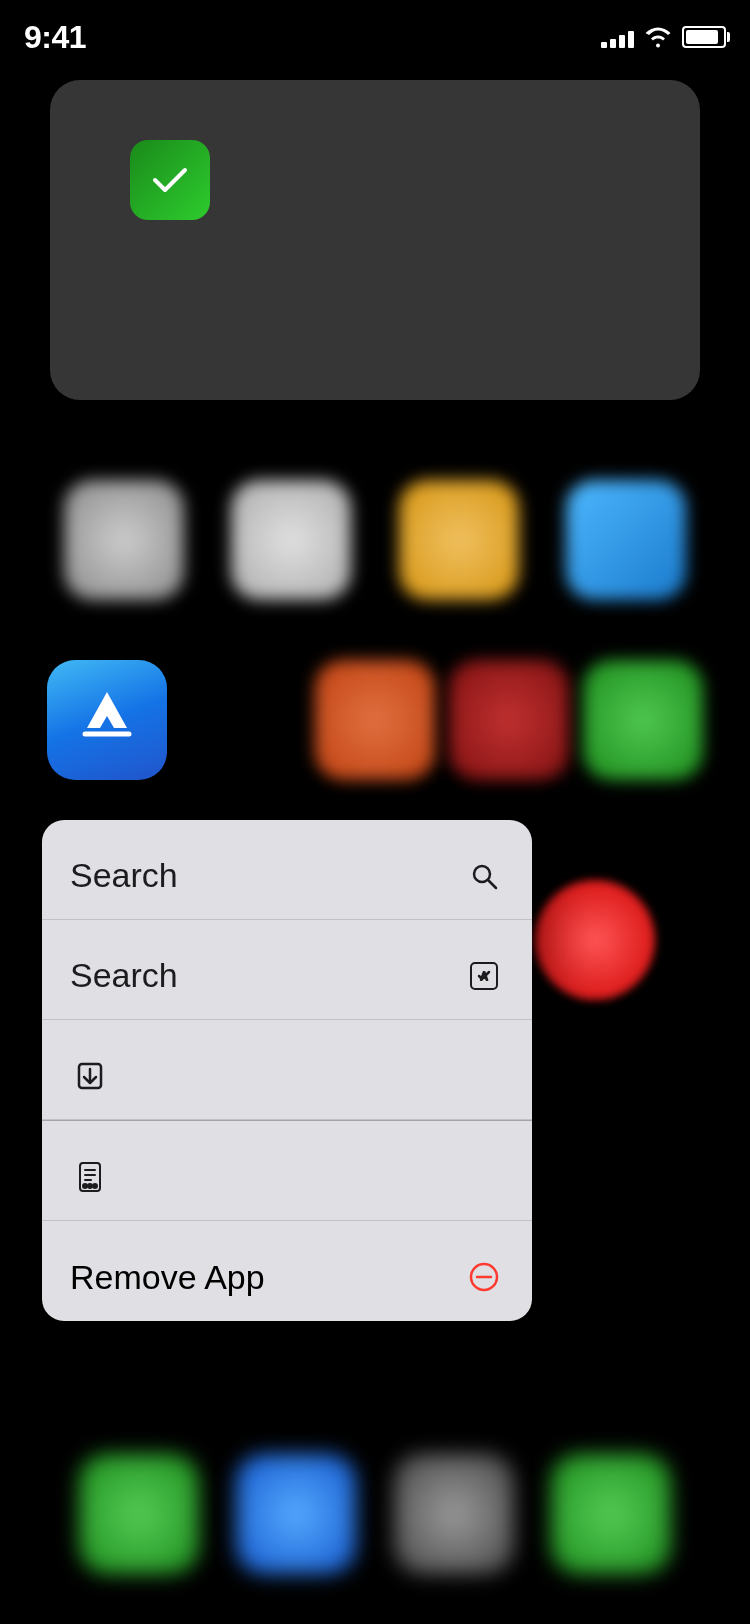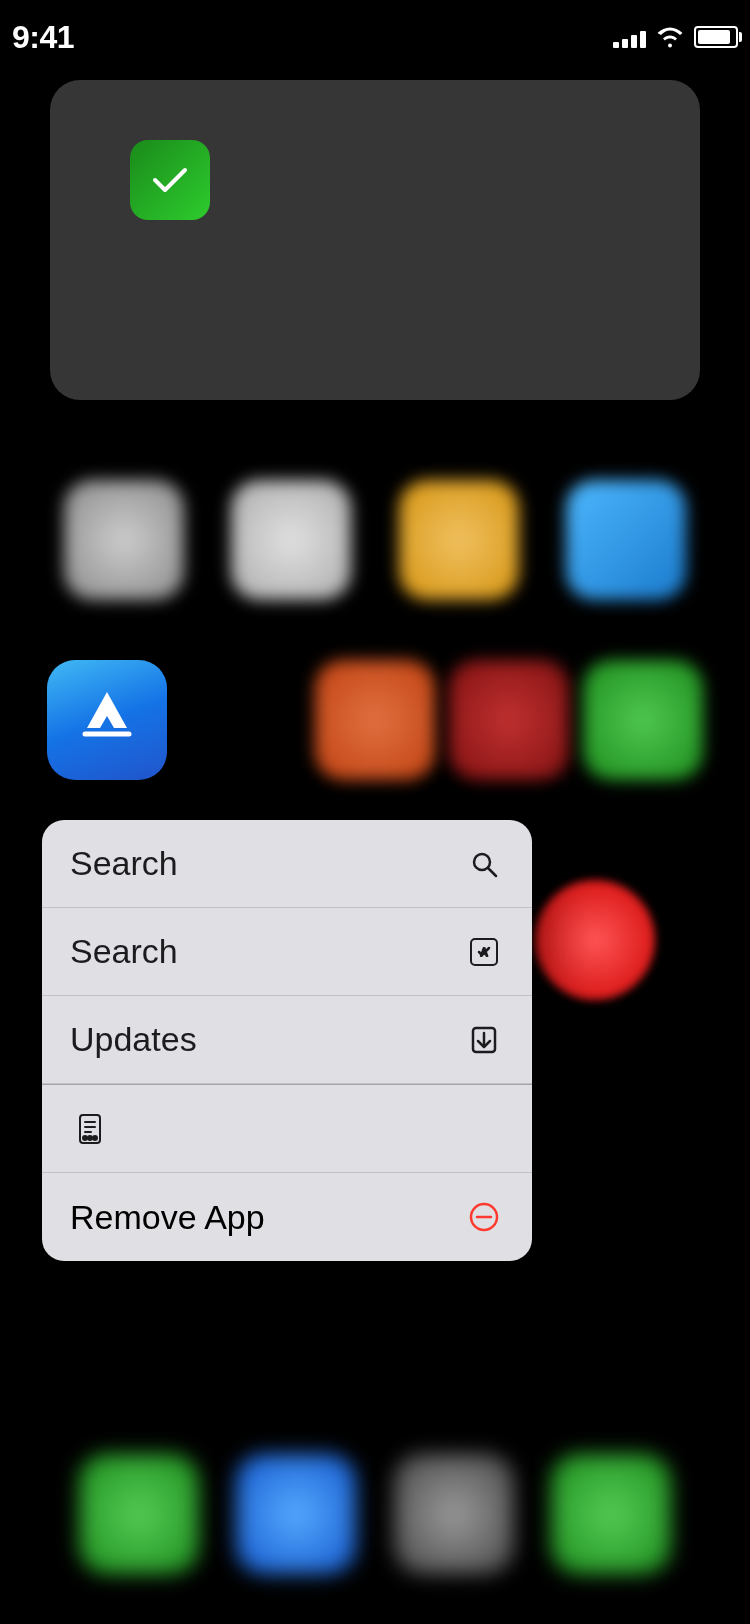--- a/index.html
+++ b/index.html
@@ -17,21 +17,21 @@
     
     .status-bar {
       position: absolute;
       top: 0;
       left: 0;
       right: 0;
       height: 60px;
       display: flex;
       align-items: center;
       justify-content: space-between;
-      padding: 14px 12px 0;
+      padding: 14px 24px 0;
       z-index: 100;
     }
 
     .status-time {
       color: #fff;
       font-size: 32px;
       font-weight: 700;
       letter-spacing: -0.5px;
     }
 
@@ -181,20 +181,21 @@
     }
 
     .menu-item {
       display: flex;
       align-items: center;
       justify-content: space-between;
       padding: 12px 28px;
       height: 88px;
       border-bottom: 1px solid rgba(60, 60, 67, 0.18);
       cursor: pointer;
+      margin-top: 12px;
     }
 
     .menu-item:last-child {
       border-bottom: none;
     }
 
     .menu-item-label {
       font-size: 34px;
       font-weight: 400;
       color: #1c1c1e;
@@ -312,21 +313,20 @@
     <div class="menu-icon">
       <svg width="32" height="32" viewBox="0 0 32 32" fill="none" stroke="#1c1c1e" stroke-width="2" stroke-linecap="round" stroke-linejoin="round">
         <rect x="3" y="3" width="26" height="26" rx="4"></rect>
         <path d="M11 16 L14 19 L21 12" stroke="#1c1c1e" stroke-width="2.5"></path>
         <text x="16" y="20" font-size="10" text-anchor="middle" fill="#1c1c1e" font-family="Arial">A</text>
       </svg>
     </div>
   </div>
 
   <div class="menu-item">
-    <span class="menu-item-label">Updates</span>
     <div class="menu-icon">
       <svg width="30" height="32" viewBox="0 0 30 32" fill="none" stroke="#1c1c1e" stroke-width="2.5" stroke-linecap="round" stroke-linejoin="round">
         <rect x="4" y="4" width="22" height="24" rx="3" fill="none"></rect>
         <line x1="15" y1="9" x2="15" y2="22"></line>
         <polyline points="9,17 15,23 21,17"></polyline>
       </svg>
     </div>
   </div>
 
 

